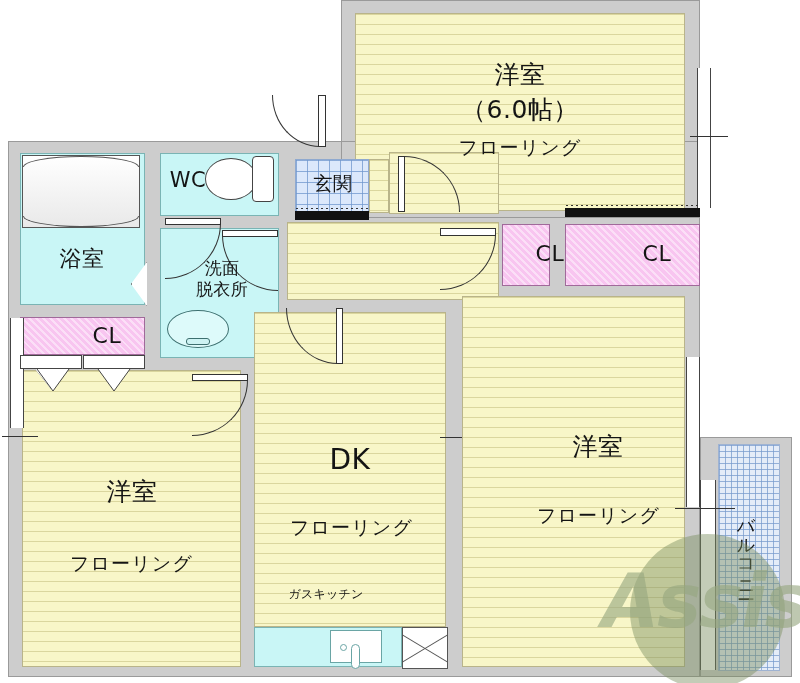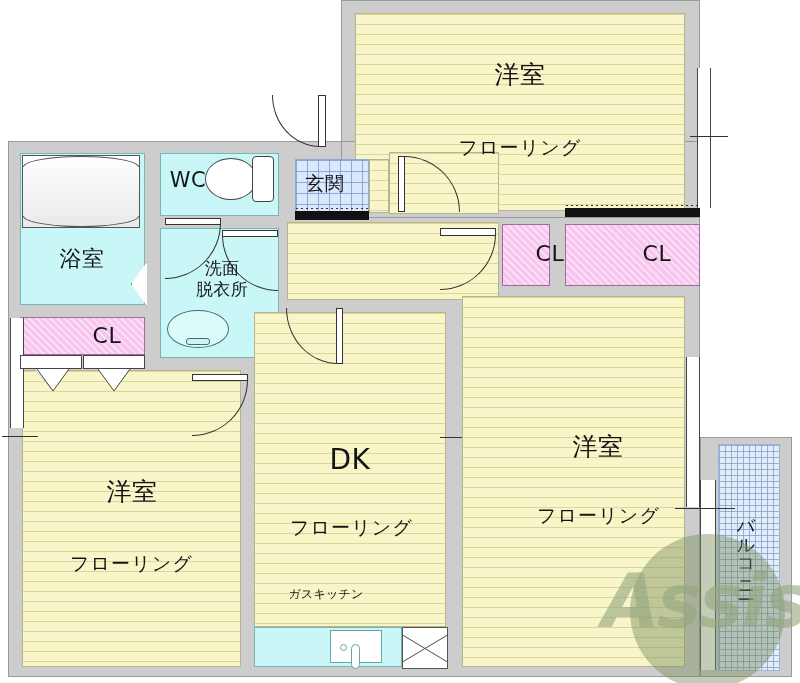--- a/index.html
+++ b/index.html
@@ -206,30 +206,31 @@
 
   <div class="abs" style="left:20px;top:355px;width:62px;height:14px;background:#fff;border:1px solid #444;"></div>
   <div class="abs" style="left:83px;top:355px;width:62px;height:14px;background:#fff;border:1px solid #444;"></div>
   <div class="abs" style="left:35px;top:369px;width:0;height:0;border-left:16px solid transparent;border-right:16px solid transparent;border-top:20px solid #fff;filter:drop-shadow(0 0 0 #444);"></div>
   <svg class="abs" style="left:20px;top:369px;width:126px;height:24px;" viewBox="0 0 126 24">
     <path d="M17 0 L33 22 L49 0" fill="#fff" stroke="#444" stroke-width="1"></path>
     <path d="M78 0 L94 22 L110 0" fill="#fff" stroke="#444" stroke-width="1"></path>
   </svg>
 
   <div class="lbl lbl-room" style="left:445px;top:60px;width:150px;">洋室</div>
+  <div class="lbl lbl-size" style="left:440px;top:95px;width:160px;">（6.0帖）</div>
   <div class="lbl lbl-mat" style="left:435px;top:136px;width:170px;">フローリング</div>
 
   <div class="lbl lbl-room" style="left:32px;top:246px;width:100px;font-size:22px;">浴室</div>
 
   <div class="lbl lbl-wc" style="left:165px;top:168px;width:46px;">WC</div>
 
   <div class="lbl lbl-sm" style="left:184px;top:258px;width:76px;line-height:1.25;">洗面
 脱衣所</div>
 
-  <div class="lbl lbl-sm" style="left:295px;top:172px;width:60px;font-size:19px;">玄関</div>
+  <div class="lbl lbl-sm" style="left:303px;top:172px;width:60px;font-size:19px;">玄関</div>
 
   <div class="lbl lbl-cl" style="left:53px;top:323px;width:60px;">CL</div>
   <div class="lbl lbl-cl" style="left:503px;top:241px;width:46px;">CL</div>
   <div class="lbl lbl-cl" style="left:605px;top:241px;width:56px;">CL</div>
 
   <div class="lbl lbl-room" style="left:82px;top:477px;width:100px;">洋室</div>
   <div class="lbl lbl-mat" style="left:44px;top:552px;width:175px;">フローリング</div>
 
   <div class="lbl lbl-room" style="left:305px;top:443px;width:90px;font-size:28px;">DK</div>
   <div class="lbl lbl-mat" style="left:264px;top:516px;width:175px;">フローリング</div>

